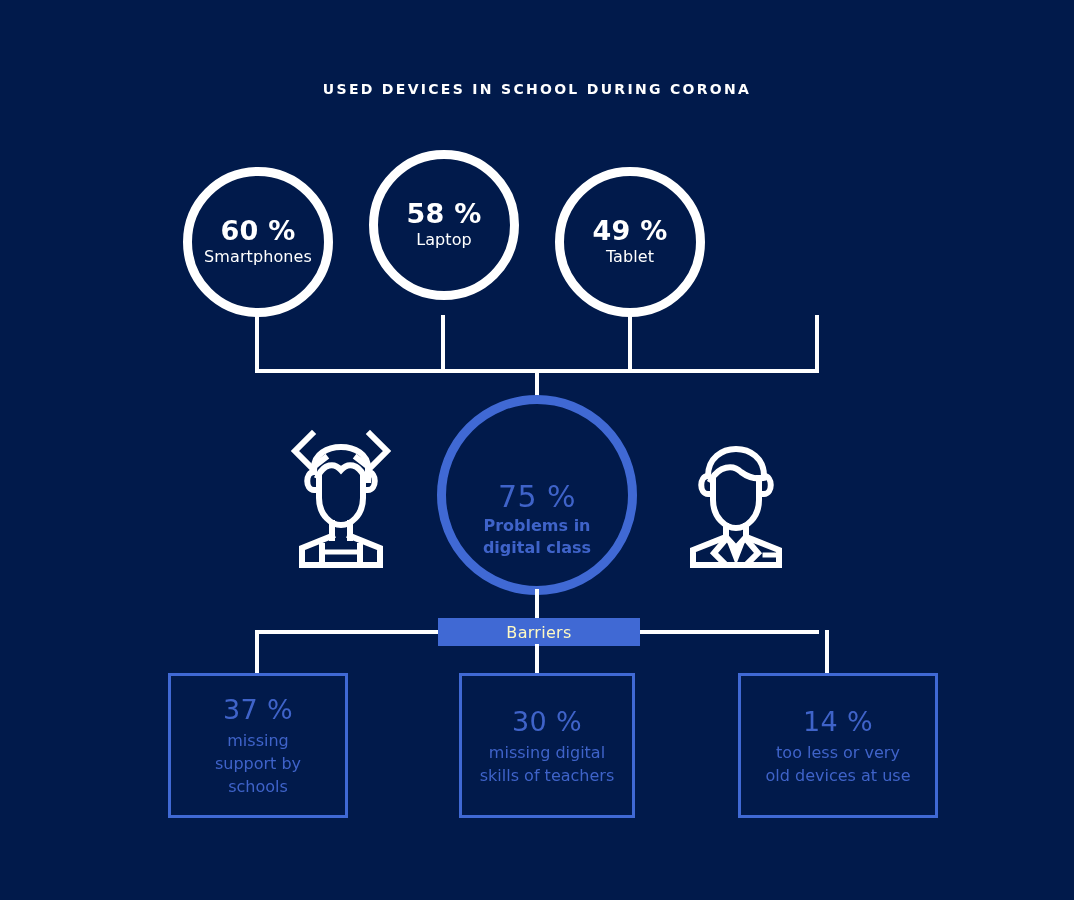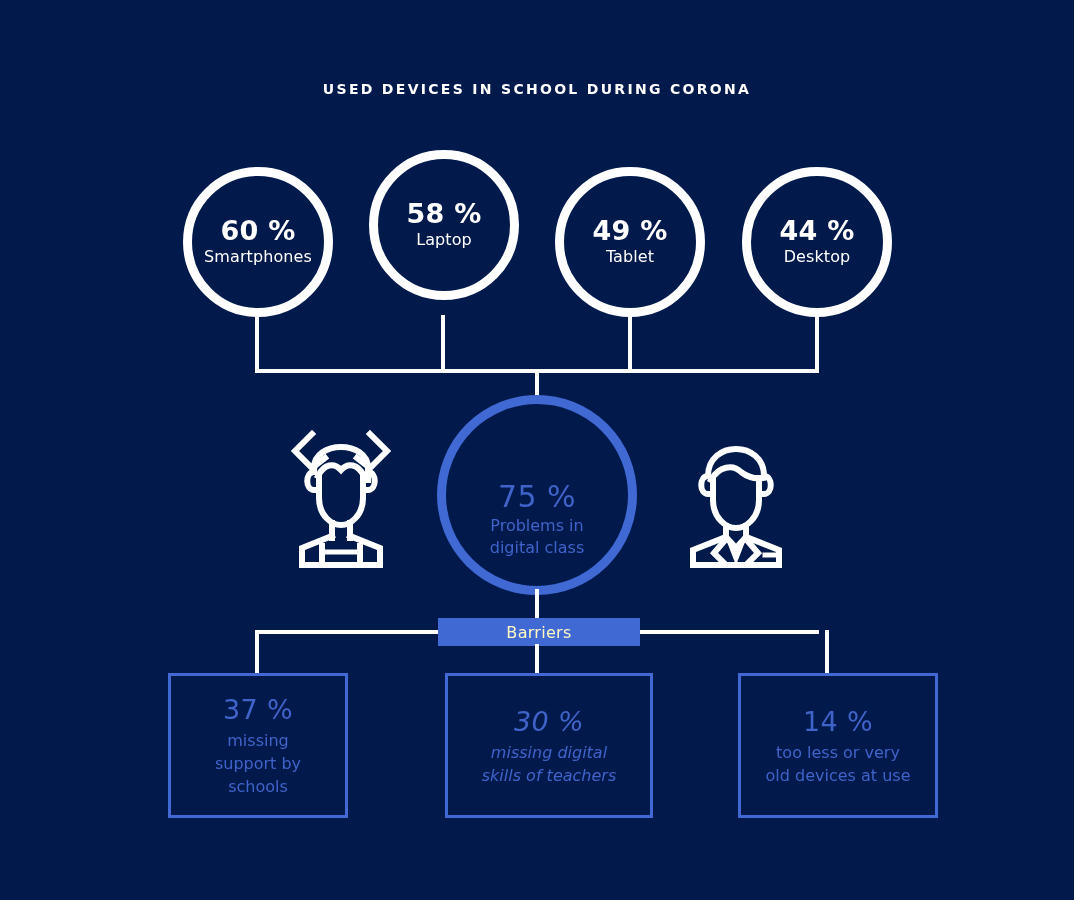--- a/index.html
+++ b/index.html
@@ -83,21 +83,21 @@
   }
   .center-circle .pct {
     font-size: 30px;
     font-weight: 500;
     line-height: 36px;
     letter-spacing: 0.5px;
     margin-top: 48px;
   }
   .center-circle .lbl {
     font-size: 16px;
-    font-weight: 400;
+    font-weight: 700;
     line-height: 22px;
     text-align: center;
   }
 
   
   .person-icon { position: absolute; }
 
   
   .barriers {
     position: absolute;
@@ -157,24 +157,20 @@
   <div class="device-circle" style="left:369px; top:150px;">
     <div class="pct">58 %</div>
     <div class="lbl">Laptop</div>
   </div>
 
   <div class="device-circle" style="left:555px; top:167px;">
     <div class="pct">49 %</div>
     <div class="lbl">Tablet</div>
   </div>
 
-  <div class="device-circle" style="left:742px; top:167px;">
-    <div class="pct">44 %</div>
-    <div class="lbl">Desktop</div>
-  </div>
 
   <div class="line-w" style="left:255px; top:315px; width:4px; height:57px;"></div>
   <div class="line-w" style="left:441px; top:315px; width:4px; height:57px;"></div>
   <div class="line-w" style="left:628px; top:315px; width:4px; height:57px;"></div>
   <div class="line-w" style="left:815px; top:315px; width:4px; height:57px;"></div>
 
   <div class="line-w" style="left:255px; top:369px; width:564px; height:4px;"></div>
 
   <div class="line-w" style="left:535px; top:369px; width:4px; height:32px;"></div>
 
@@ -247,21 +243,21 @@
   <div class="line-w" style="left:535px; top:644px; width:4px; height:31px;"></div>
   <div class="line-w" style="left:825px; top:630px; width:4px; height:45px;"></div>
 
   <div class="barrier-box" style="left:168px; top:673px; width:180px; height:145px;">
     <div class="pct">37 %</div>
     <div class="lbl">missing</div>
     <div class="lbl">support by</div>
     <div class="lbl">schools</div>
   </div>
 
-  <div class="barrier-box" style="left:445px; top:673px; width:208px; height:145px;font-style:italic;">
+  <div class="barrier-box" style="left:459px; top:673px; width:176px; height:145px;">
     <div class="pct">30 %</div>
     <div class="lbl">missing digital</div>
     <div class="lbl">skills of teachers</div>
   </div>
 
   <div class="barrier-box" style="left:738px; top:673px; width:200px; height:145px;">
     <div class="pct">14 %</div>
     <div class="lbl">too less or very</div>
     <div class="lbl">old devices at use</div>
   </div>

